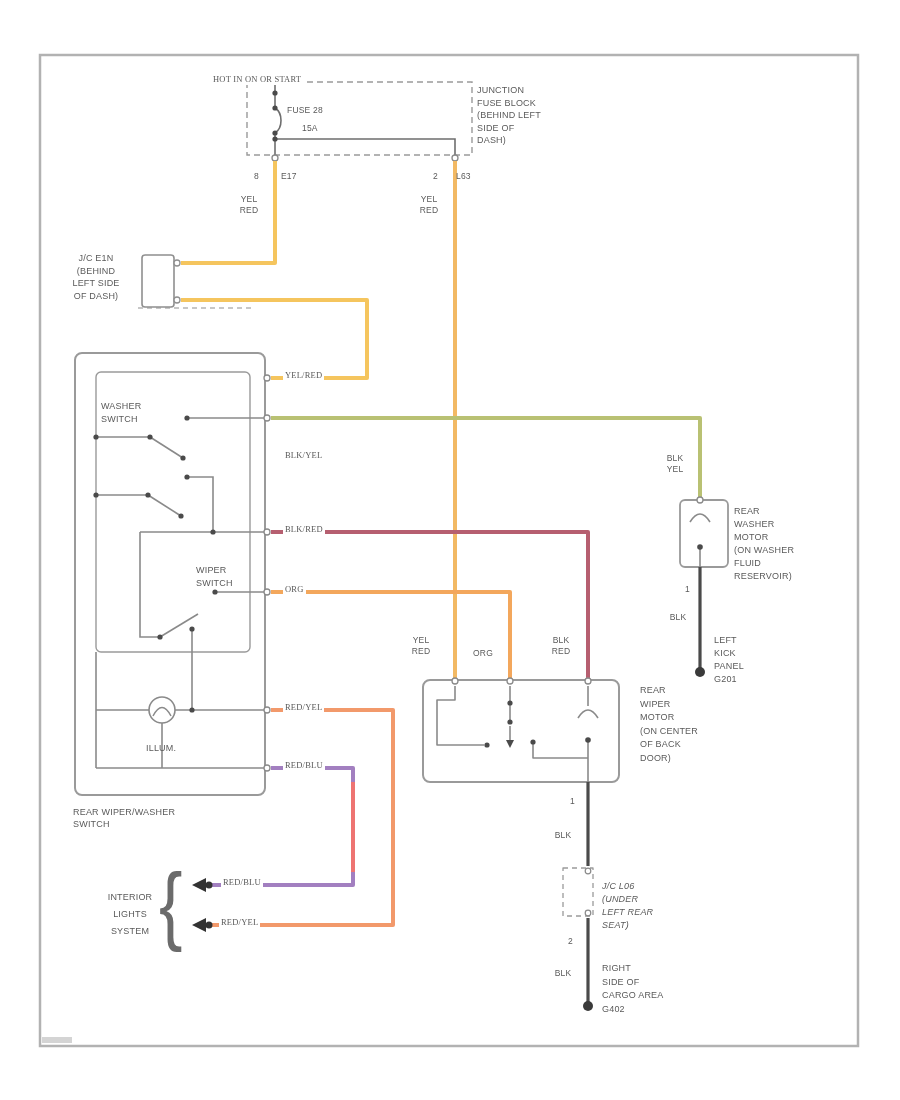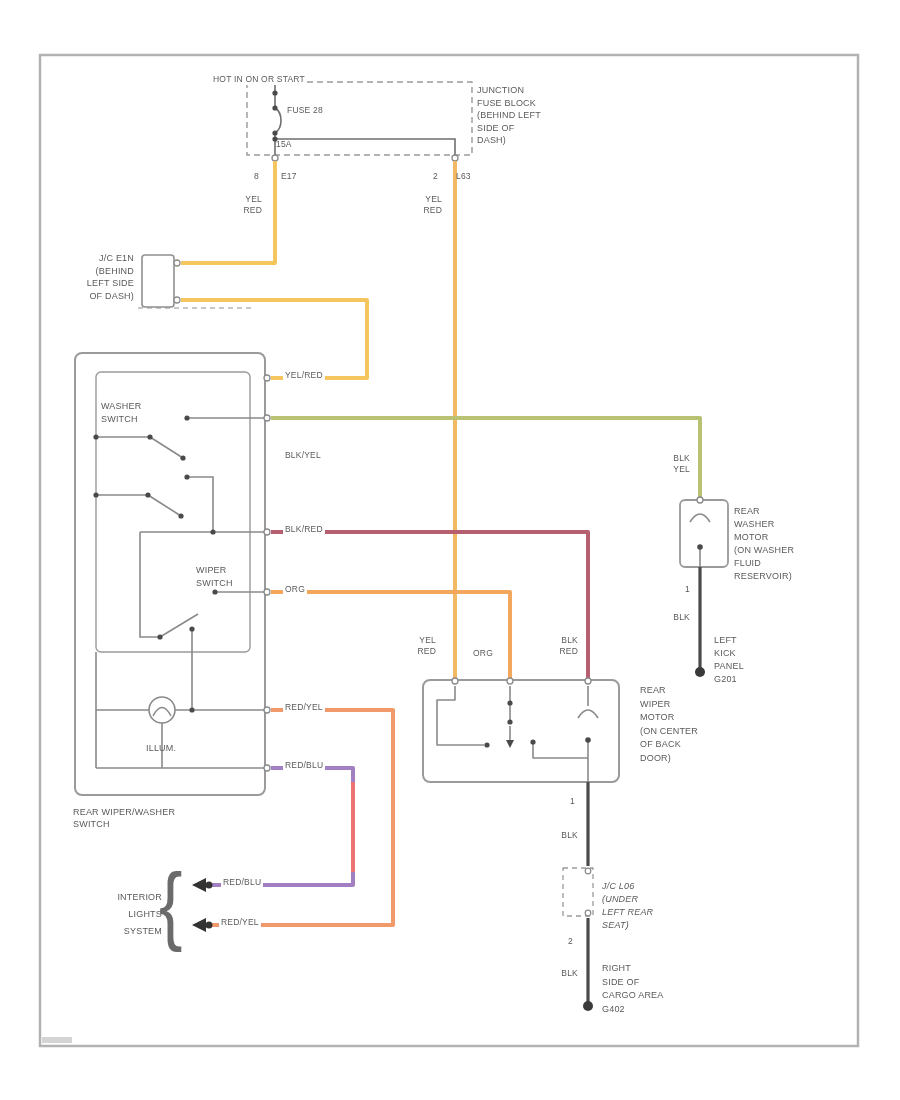--- a/index.html
+++ b/index.html
@@ -2,22 +2,22 @@
 <html><head>
 <meta charset="utf-8">
 <style>
   html,body{margin:0;padding:0;background:#fff;}
   .stage{position:relative;width:900px;height:1100px;background:#ffffff;
          font-family:"Liberation Sans", sans-serif;overflow:hidden;}
   .stage svg{position:absolute;left:0;top:0;}
   .lbl{position:absolute;font-size:9px;line-height:12.5px;color:#5a5a5a;
        white-space:pre-line;letter-spacing:.2px;}
   .sm{font-size:8.5px;line-height:11px;}
-  .r{text-align:right;}
-  .bg{background:#fff;padding:0 2px;line-height:11px;font-size:8.5px;}
+  .r{text-align:center;}
+  .bg{background:#fff;padding:0 2px;line-height:11px;font-size:8.5px;font-family:Liberation Serif, serif;}
   .brace{position:absolute;font-size:88px;line-height:92px;color:#6b6b6b;
          font-weight:100;transform:scaleX(.8);}
 </style>
 </head>
 <body>
 
 <div class="stage">
 
 <svg width="900" height="1100" viewBox="0 0 900 1100">
 
@@ -166,21 +166,21 @@
       <polygon points="192,885 206,878 206,892"></polygon>
       <circle cx="209" cy="885" r="3.5"></circle>
       <polygon points="192,925 206,918 206,932"></polygon>
       <circle cx="209" cy="925" r="3.5"></circle>
     </g>
   </g>
 </svg>
 
 <div class="lbl bg" style="left:211px;top:74px;">HOT IN ON OR START</div>
 <div class="lbl sm" style="left:287px;top:105px;">FUSE 28</div>
-<div class="lbl sm" style="left:276px;top:123px;margin-top:16px;">15A</div>
+<div class="lbl sm" style="left:302px;top:123px;">15A</div>
 <div class="lbl" style="left:477px;top:84px;">JUNCTION
 FUSE BLOCK
 (BEHIND LEFT
 SIDE OF
 DASH)</div>
 
 <div class="lbl sm" style="left:254px;top:171px;">8</div>
 <div class="lbl sm" style="left:281px;top:171px;">E17</div>
 <div class="lbl sm" style="left:433px;top:171px;">2</div>
 <div class="lbl sm" style="left:456px;top:171px;">L63</div>

